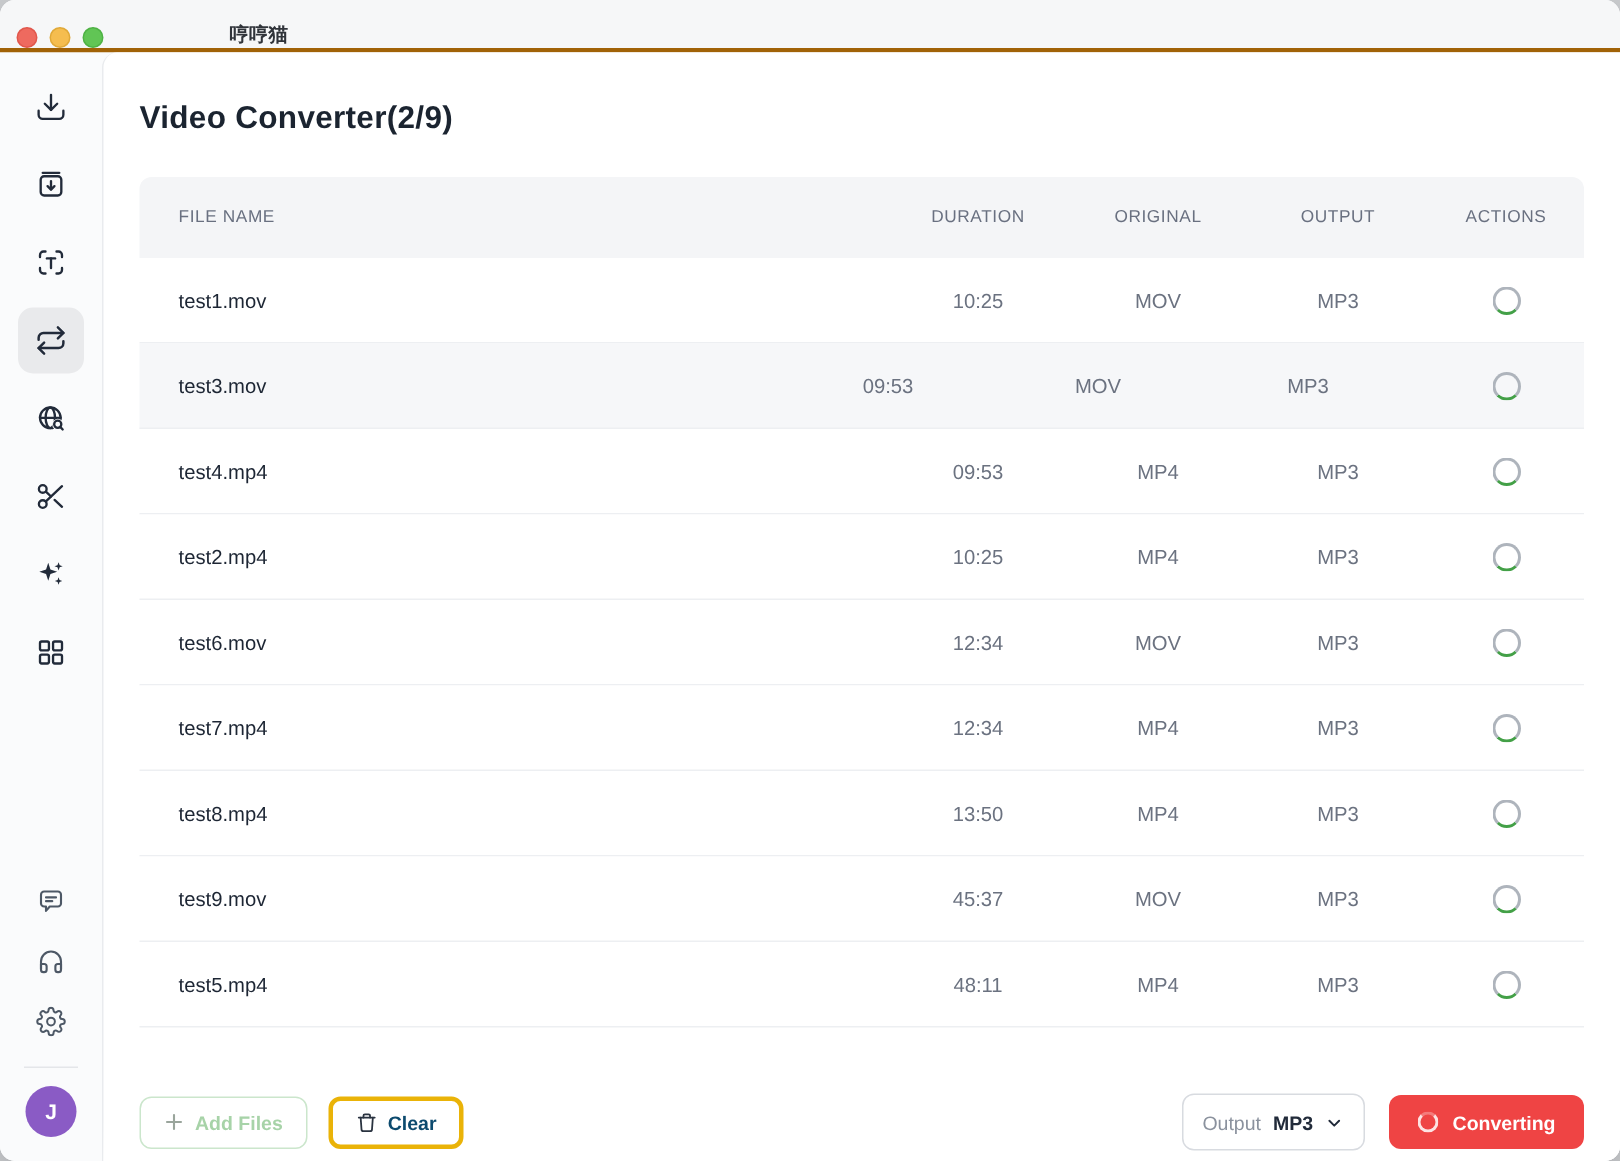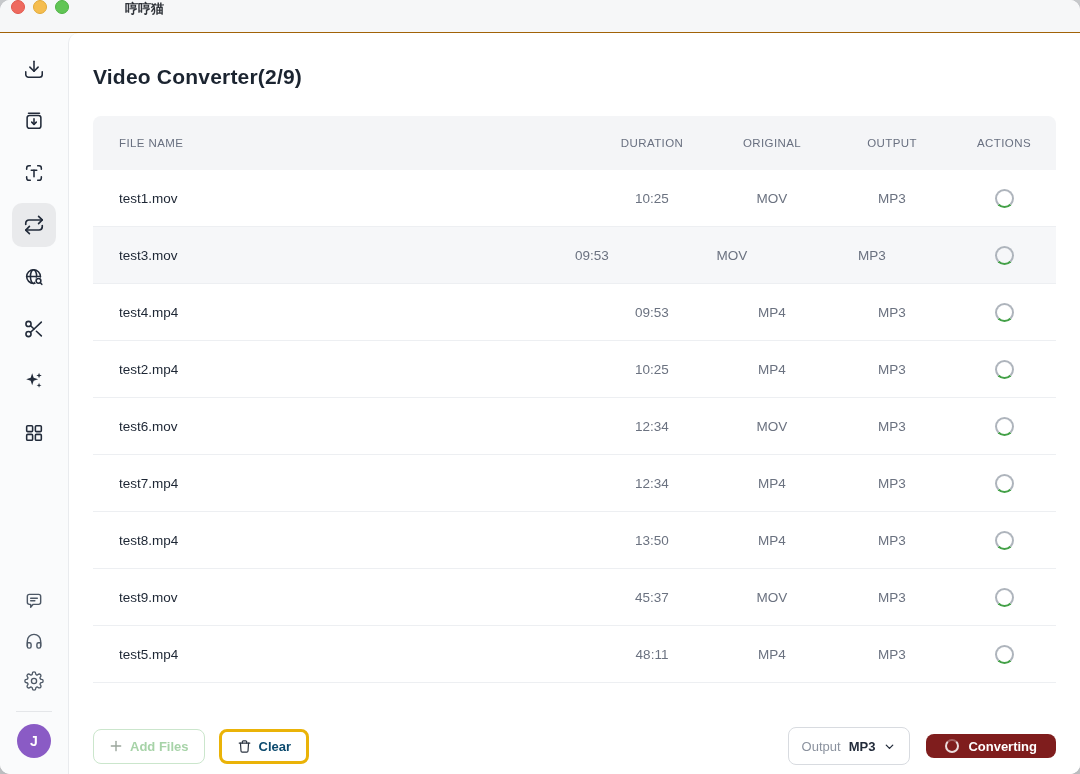--- a/index.html
+++ b/index.html
@@ -1,18 +1,18 @@
 <!DOCTYPE html>
 <html><head>
 <meta charset="utf-8">
 <style>
   html,body{margin:0;padding:0;background:#cfd1d4;font-family:"Liberation Sans","DejaVu Sans",sans-serif;-webkit-font-smoothing:antialiased;}
   .window{width:1080px;height:774px;border-radius:10px;overflow:hidden;background:#fff;display:flex;flex-direction:column;box-shadow:0 10px 40px rgba(0,0,0,.25);}
   
-  .titlebar{height:32px;background:#f6f7f8;display:flex;align-items:flex-start;flex:none;border-bottom:1px solid #a16207;}
+  .titlebar{height:32px;background:#f6f7f8;display:flex;align-items:flex-end;flex:none;border-bottom:3px solid #a16207;gap:28px;}
   .traffic{display:flex;gap:8px;padding:0 10px 0 11px;}
   .light{width:12px;height:12px;border-radius:50%;}
   .light.red{background:#ee6a5f;border:.5px solid #e1574c;}
   .light.yellow{background:#f5bd4f;border:.5px solid #e0a938;}
   .light.green{background:#61c555;border:.5px solid #4eb244;}
   .win-title{font-size:13px;font-weight:700;color:#30343a;margin-left:46px;}
   
   .app-body{flex:1;display:flex;min-height:0;background:#fafbfc;}
   .sidebar{width:68px;flex:none;display:flex;flex-direction:column;align-items:center;padding:14px 0 16px;}
   .side-btn{width:44px;height:44px;border-radius:10px;display:flex;align-items:center;justify-content:center;margin-bottom:8px;cursor:pointer;}
@@ -37,21 +37,21 @@
   .spinner{width:19px;height:19px;border-radius:50%;border:2px solid #aeb4bc;border-bottom-color:#43a047;box-sizing:border-box;cursor:pointer;}
   
   .footer{margin-top:44px;display:flex;align-items:center;justify-content:space-between;}
   .fgroup{display:flex;align-items:center;gap:14px;}
   .btn{height:35px;border-radius:8px;display:inline-flex;align-items:center;gap:7px;padding:0 15px;font-size:13px;font-weight:700;box-sizing:border-box;cursor:pointer;background:#fff;}
   .btn-add{border:1px solid #cbe6cc;color:#a7d3a8;}
   .btn-clear{border:3px solid #eab308;color:#0c4a6e;justify-content:flex-end;}
   .dropdown{height:36px;border:1px solid #d8dbe0;border-radius:8px;display:inline-flex;align-items:center;gap:8px;padding:0 13px;background:#fff;cursor:pointer;}
   .dd-label{font-size:13px;color:#8b929e;}
   .dd-value{font-size:13px;font-weight:700;color:#222b3a;}
-  .btn-converting{height:24px;border:none;background:#7f1d1d;color:#fff;padding:0 19px;border-radius:8px;display:inline-flex;align-items:center;gap:9px;font-size:13px;font-weight:700;cursor:pointer;}
+  .btn-converting{height:36px;border:none;background:#ef4444;color:#fff;padding:0 19px;border-radius:8px;display:inline-flex;align-items:center;gap:9px;font-size:13px;font-weight:700;cursor:pointer;}
   .spin-white{width:14px;height:14px;border-radius:50%;border:2.5px solid rgba(255,255,255,.85);border-top-color:rgba(255,255,255,.3);box-sizing:border-box;}
   svg{display:block;}
 </style>
 </head>
 <body>
 
 <div class="window">
 
   <div class="titlebar">
     <div class="traffic">

